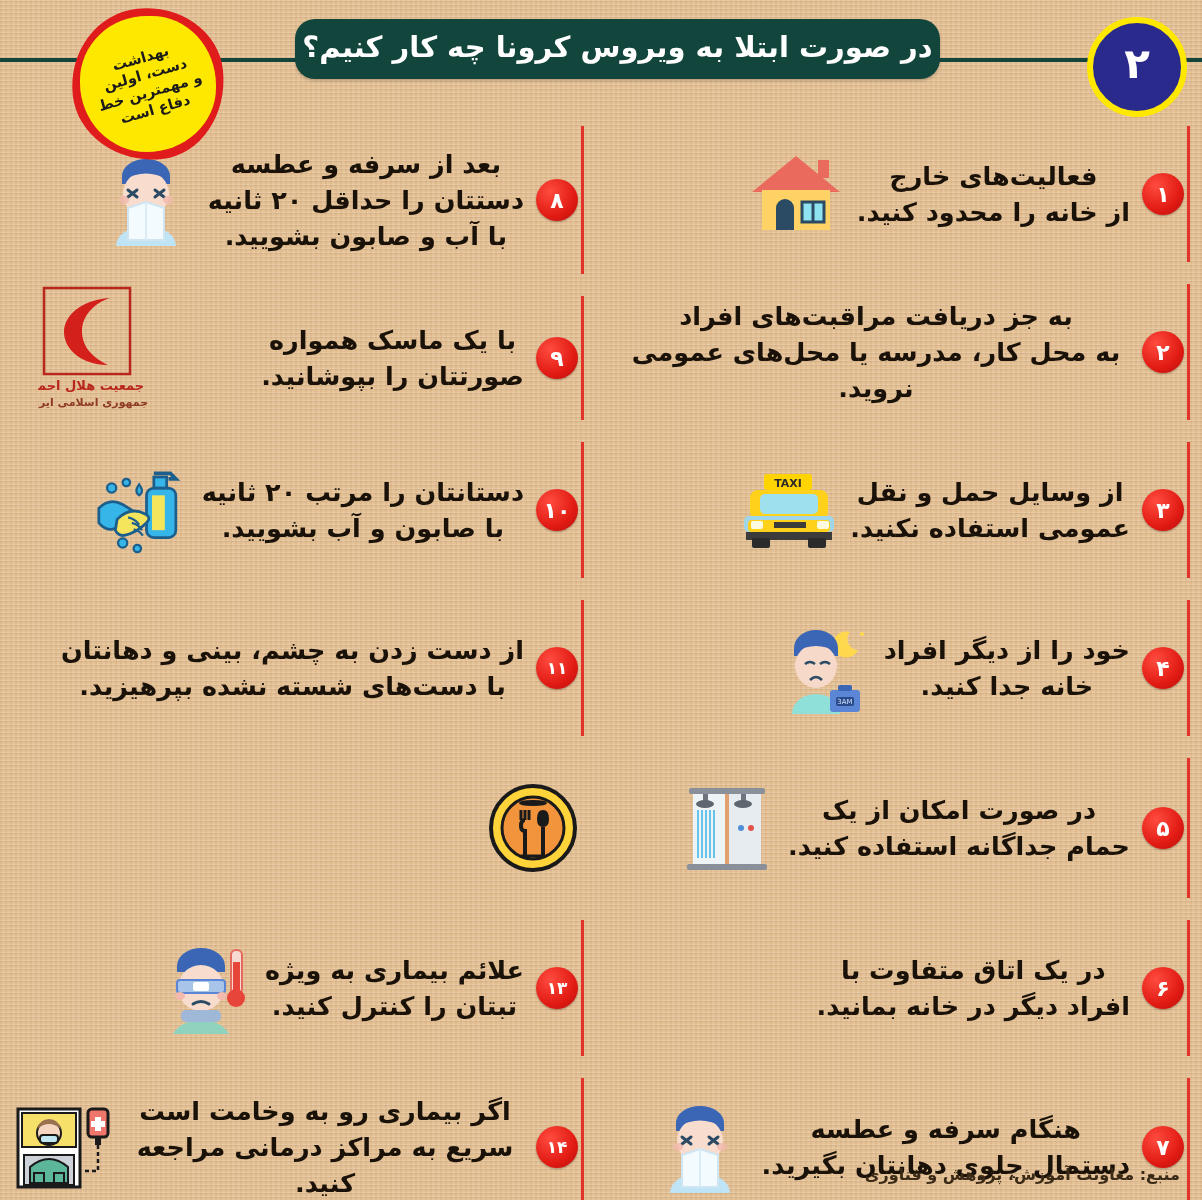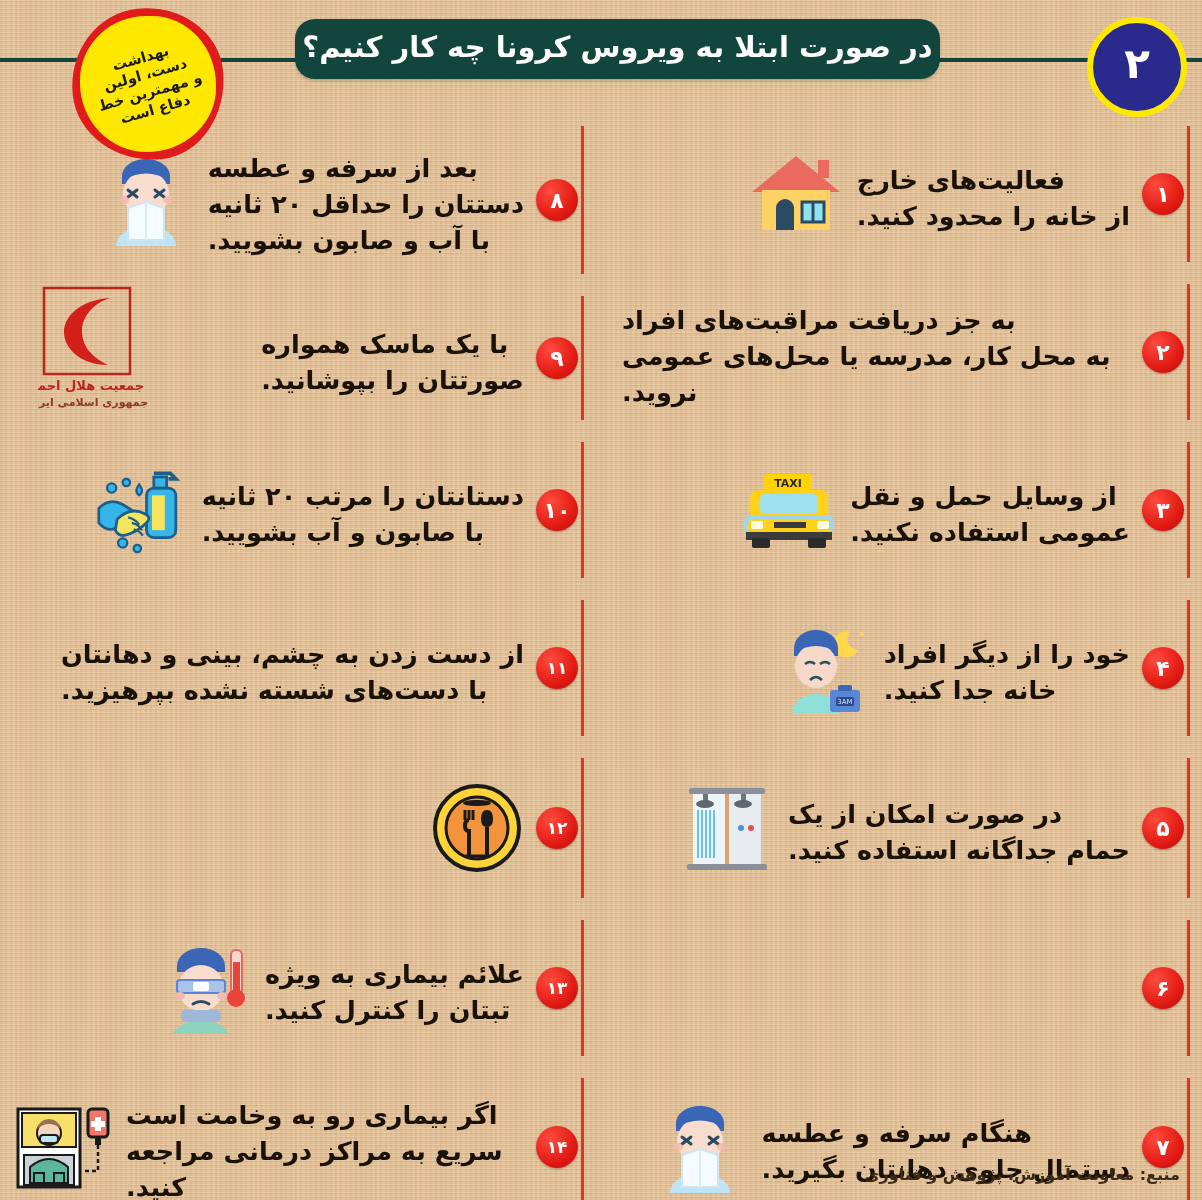--- a/index.html
+++ b/index.html
@@ -97,23 +97,23 @@
   }
   .num-badge{
     width:42px;height:42px;border-radius:50%;
     background:radial-gradient(circle at 34% 30%, #ff4b3f 0%, #e01a13 62%, #b4100c 100%);
     color:#fff;font-size:22px;font-weight:bold;
     display:flex;align-items:center;justify-content:center;
     box-shadow:0 1px 2px rgba(0,0,0,.3);
     margin-right:6px;
   }
   .txt-block{
-    flex:0 1 auto;padding:8px 8px 0 6px;
+    flex:0 1 auto;padding:0 8px 0 6px;
     font-size:25.5px;line-height:1.42;color:#1a1208;
-    font-weight:bold;text-align:left;white-space:pre-line;
+    font-weight:bold;text-align:center;white-space:pre-line;
   }
   .ico{flex:0 0 auto;width:110px;height:100px;position:relative;}
   .ico svg{width:100%;height:100%;display:block;}
 
   .footer{
     position:absolute;bottom:16px;right:22px;
     font-size:16px;color:#3a2a16;font-weight:bold;
   }
   .rc-logo{
     position:absolute;left:38px;top:286px;width:120px;height:151px;font-weight:bold;
@@ -250,20 +250,22 @@
             <circle cx="74" cy="50" r="3" fill="#e2514a"></circle>
             <rect x="10" y="86" width="80" height="6" rx="2" fill="#8a9099"></rect>
           </svg>
         </div>
       </div>
       <div class="item" style="min-height: 148px;">
         <div class="num-wrap">
           <div class="num-line"></div>
           <div class="num-badge">۶</div>
         </div>
+        <div class="txt-block">در یک اتاق متفاوت با
+افراد دیگر در خانه بمانید.</div>
         <div class="ico" style="width: 0px;"></div>
       </div>
       <div class="item" style="min-height: 150px;">
         <div class="num-wrap">
           <div class="num-line"></div>
           <div class="num-badge">۷</div>
         </div>
         <div class="txt-block">هنگام سرفه و عطسه
 دستمال جلوی دهانتان بگیرید.</div>
         <div class="ico">
@@ -347,24 +349,20 @@
       <div class="item" style="min-height: 148px;">
         <div class="num-wrap">
           <div class="num-line"></div>
           <div class="num-badge" style="font-size: 17px;">۱۱</div>
         </div>
         <div class="txt-block">از دست زدن به چشم، بینی و دهانتان
 با دست‌های شسته نشده بپرهیزید.</div>
         <div class="ico" style="width: 0px;"></div>
       </div>
       <div class="item" style="min-height: 152px;">
-        <div class="num-wrap">
-          <div class="num-line"></div>
-          <div class="num-badge" style="font-size: 17px;">۱۲</div>
-        </div>
         <div class="ico">
           <svg viewBox="0 0 100 100">
             <circle cx="50" cy="50" r="42" fill="#ffd33a" stroke="#1a1a1a" stroke-width="4"></circle>
             <circle cx="50" cy="50" r="31" fill="#f2943c" stroke="#1a1a1a" stroke-width="3"></circle>
             <path d="M50 22 q-14 0 -14 3 q0 3 14 3 q14 0 14 -3 q0 -3 -14 -3Z" fill="#1a1a1a"></path>
             <path d="M38 32 v10 M42 32 v10 M46 32 v10" stroke="#1a1a1a" stroke-width="3"></path>
             <path d="M42 42 q-4 0 -4 6 q0 5 4 5 v25" stroke="#1a1a1a" stroke-width="4" fill="none"></path>
             <path d="M60 32 q-6 0 -6 9 q0 8 6 8 q6 0 6 -8 q0 -9 -6 -9Z" fill="#1a1a1a"></path>
             <path d="M60 49 v29" stroke="#1a1a1a" stroke-width="4"></path>
             <path d="M38 78 h24" stroke="#1a1a1a" stroke-width="3"></path>

